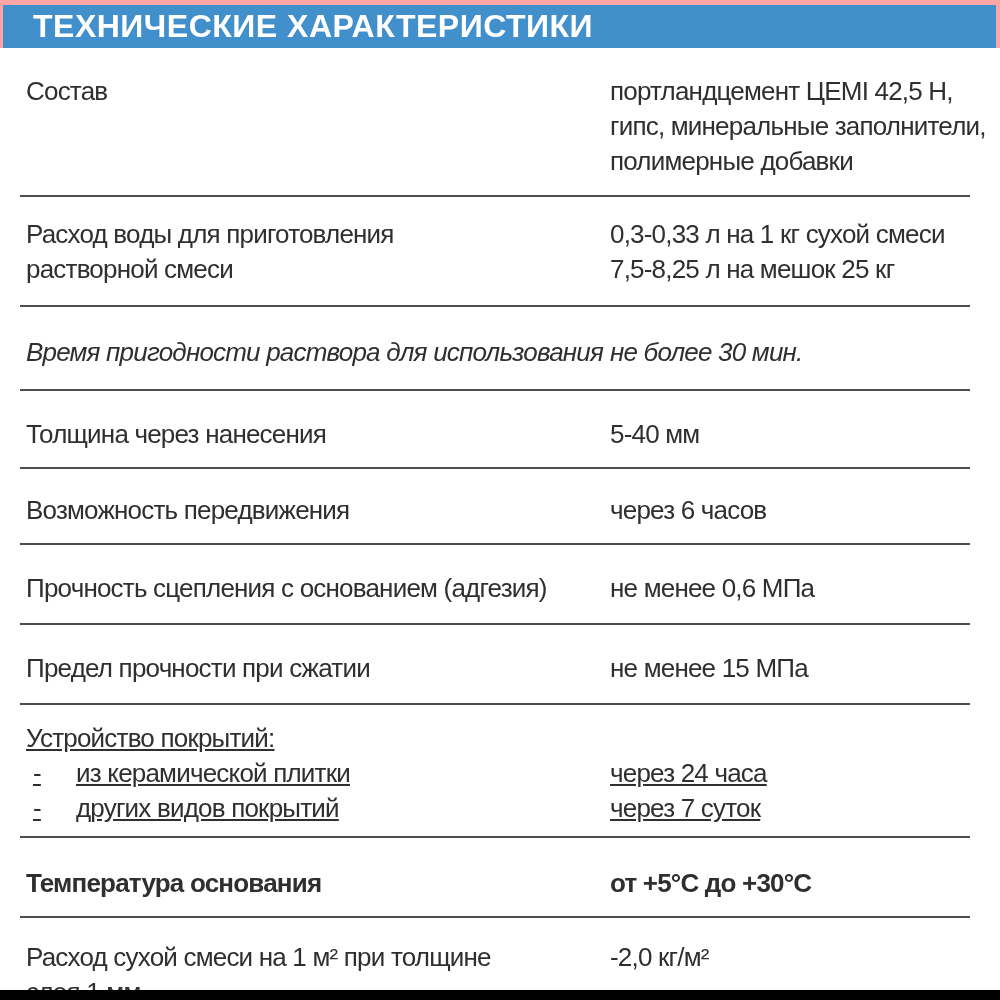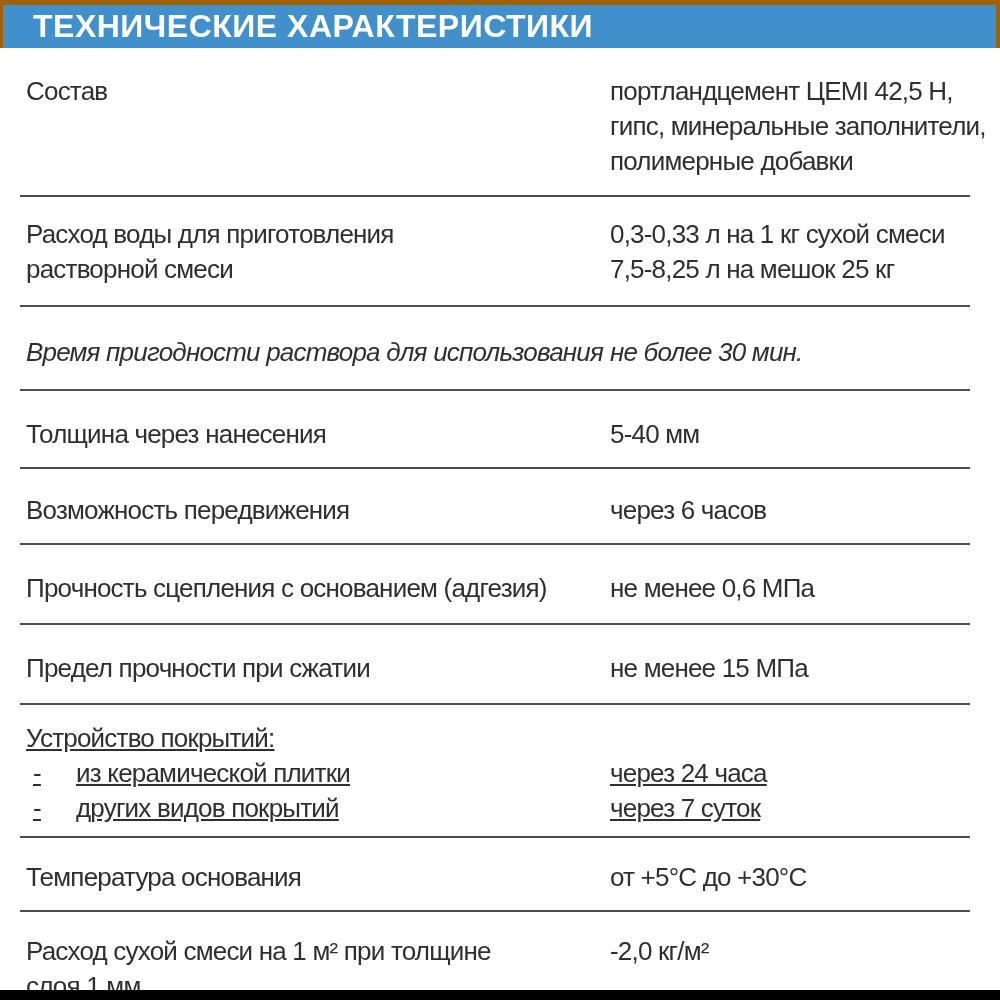--- a/index.html
+++ b/index.html
@@ -6,21 +6,21 @@
   .page{
     position:relative;
     width:1000px;height:1000px;
     background:#fff;
     overflow:hidden;
     font-family:"Liberation Sans","DejaVu Sans",sans-serif;
     color:var(--text,#2f2f2f);
   }
   
   .bar-frame{
-    background:#a16207;
+    background:#fca5a5;
     padding:5px 4px 0 3px;
   }
   .header-bar{
     height:43px;
     background:var(--accent,#4190cb);
     display:flex;align-items:center;
     padding-left:30px;
   }
   .header-bar .title{
     color:#fff;
@@ -52,21 +52,21 @@
   .dash{width:50px;flex:0 0 50px;padding-left:7px;box-sizing:border-box;}
   
   .row:nth-child(1){padding-top:26px;padding-bottom:16px;}
   .row:nth-child(2){padding-top:20px;padding-bottom:18px;}
   .row:nth-child(3){padding-top:28px;padding-bottom:19px;font-style:italic;}
   .row:nth-child(4){padding-top:26px;padding-bottom:15px;}
   .row:nth-child(5){padding-top:24px;padding-bottom:15px;}
   .row:nth-child(6){padding-top:26px;padding-bottom:17px;}
   .row:nth-child(7){padding-top:26px;padding-bottom:17px;}
   .row:nth-child(8){padding-top:16px;padding-bottom:10px;text-decoration:underline;}
-  .row:nth-child(9){padding-top:22px;padding-bottom:15px;}
+  .row:nth-child(9){padding-top:28px;padding-bottom:15px;font-weight:bold;}
   .row:nth-child(10){padding-top:22px;padding-bottom:0;}
   .bottom-strip{
     position:absolute;left:0;right:0;bottom:0;height:10px;
     background:#000;
   }
 </style>
 </head>
 <body>
 
 <div class="page" style="--accent: #4190cb; --divider: #4d4d4d; --text: #2f2f2f;">

